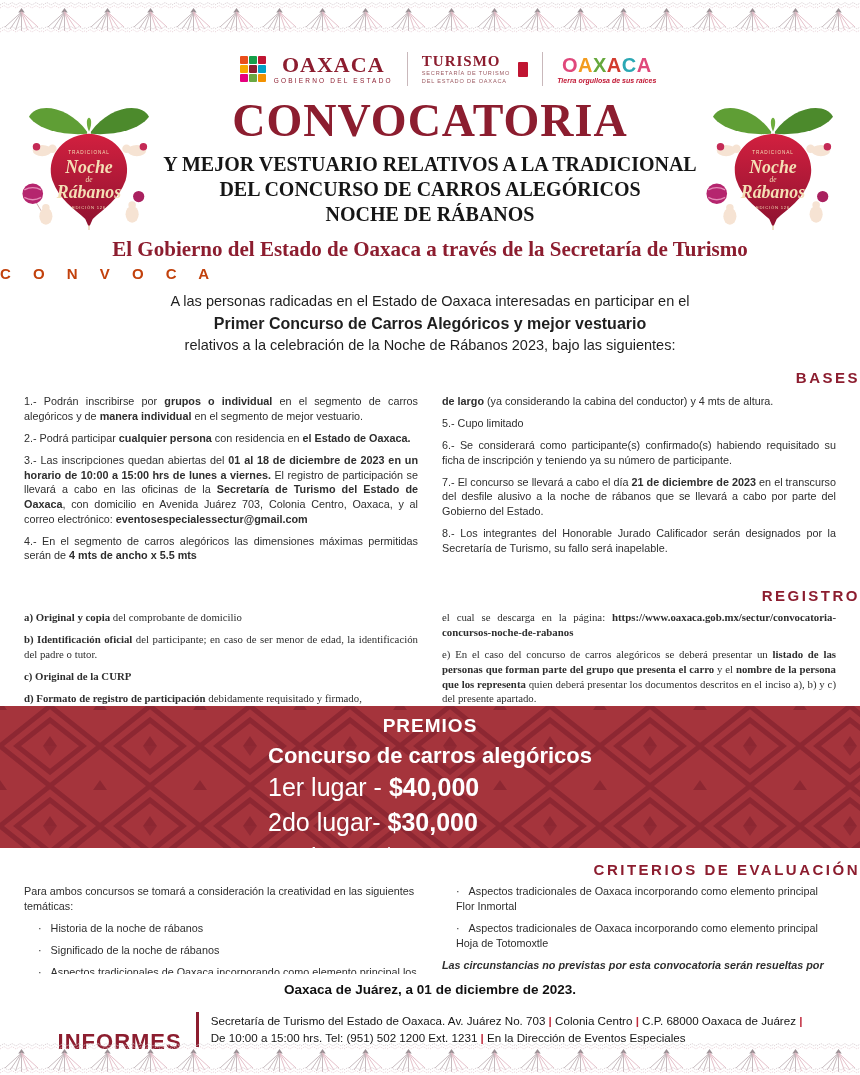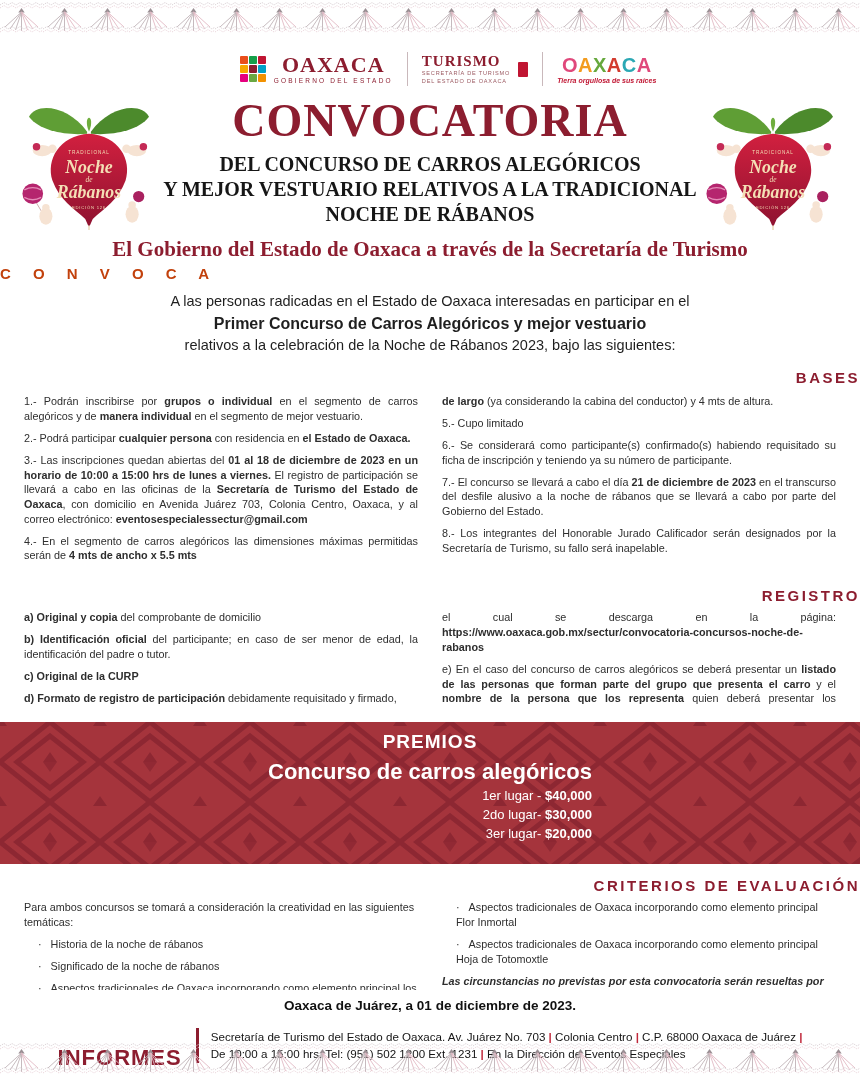--- a/index.html
+++ b/index.html
@@ -33,38 +33,38 @@
   .issuer{font-family:"Liberation Serif",serif;font-weight:bold;font-size:21px;color:#8c1d2f;text-align:center;margin-top:10px;line-height:1.2;}
   .convoca{font-size:15px;font-weight:bold;color:#c2410c;letter-spacing:9px;text-align:left;margin-top:3px;}
   .intro{width:660px;margin:9px auto 0;text-align:center;font-size:14.5px;line-height:1.45;color:#1f1f1f;}
   .intro .mid{font-weight:bold;font-size:16px;}
   
   .sec-head{font-size:15px;font-weight:bold;color:#8c1d2f;letter-spacing:2.5px;text-align:right;margin-top:13px;}
   .cols{width:812px;margin:8px auto 0;display:flex;gap:24px;}
   .col{width:394px;font-size:10.8px;line-height:1.37;text-align:justify;color:#2e2e2e;overflow:hidden;}
   .col p{margin:0 0 7px 0;word-break:break-word;}
   .cols.bases{height:180px;}
-  .cols.registro{height:96px;margin-top:6px;}
+  .cols.registro{height:96px;margin-top:6px;font-family:Liberation Serif, serif;}
   .cols.criterios{height:90px;margin-top:6px;text-align:left;}
   .cols.criterios .col{text-align:left;}
   .bseg{font-weight:bold;}
   .iseg{font-style:italic;}
   .pipe{color:#c0283a;font-weight:bold;}
   .blt{margin-right:9px;}
   .bullet{padding-left:14px;}
   .note p{font-weight:bold;font-style:italic;}
   
-  .band{position:relative;width:860px;height:142px;margin-top:16px;color:#fff;overflow:hidden;}
+  .band{position:relative;width:860px;height:142px;margin-top:0;color:#fff;overflow:hidden;}
   .band svg.bg{position:absolute;left:0;top:0;}
   .band-content{position:relative;z-index:1;text-align:center;}
   .band-title{font-size:19px;font-weight:bold;letter-spacing:1px;padding-top:9px;}
   .band-cols{display:flex;justify-content:center;gap:110px;margin-top:6px;}
-  .band-col{text-align:right;}
+  .band-col{text-align:left;}
   .band-col-title{font-size:22px;font-weight:bold;margin-bottom:2px;}
-  .prize-line{margin:1px 0;font-size:13px;line-height:1.35;}
+  .prize-line{margin:1px 0;font-size:25px;line-height:1.35;}
   
   .date-line{text-align:center;font-size:13.5px;font-weight:bold;color:#111;margin-top:8px;}
   .informes-row{margin-top:10px;display:flex;justify-content:center;align-items:center;gap:14px;height:44px;}
   .informes-label{font-size:22px;font-weight:bold;color:#8c1d2f;letter-spacing:1px;margin-top:26px;}
   .informes-text{border-left:3px solid #8c1d2f;padding-left:12px;font-size:11.6px;line-height:1.5;color:#141414;}
   .informes-text p{margin:0;}
   .lace-bottom{position:absolute;bottom:0;left:0;}
 </style>
 </head>
 <body>
@@ -186,22 +186,22 @@
       <circle cx="120" cy="64" r="4.5" fill="#f6e3d3"></circle>
       <circle cx="138" cy="62" r="4" fill="#c42a56"></circle>
     <ellipse cx="126" cy="134" rx="7" ry="9" fill="#f6e3d3"></ellipse>
       <circle cx="126" cy="124" r="4" fill="#f6e3d3"></circle>
       <circle cx="133" cy="115" r="6" fill="#a9215f"></circle>
   </g>
 </svg>
 
 <div class="title-main">CONVOCATORIA</div>
 <div class="title-sub">
+  <div>Y MEJOR VESTUARIO RELATIVOS A LA TRADICIONAL</div>
   <div>DEL CONCURSO DE CARROS ALEGÓRICOS</div>
-  <div>Y MEJOR VESTUARIO RELATIVOS A LA TRADICIONAL</div>
   <div>NOCHE DE RÁBANOS</div>
 </div>
 
 <div class="issuer">El Gobierno del Estado de Oaxaca a través de la Secretaría de Turismo</div>
 <div class="convoca">C O N V O C A</div>
 
 <div class="intro">
   <div>A las personas radicadas en el Estado de Oaxaca interesadas en participar en el</div>
   <div class="mid">Primer Concurso de Carros Alegóricos y mejor vestuario</div>
   <div>relativos a la celebración de la Noche de Rábanos 2023, bajo las siguientes:</div>

